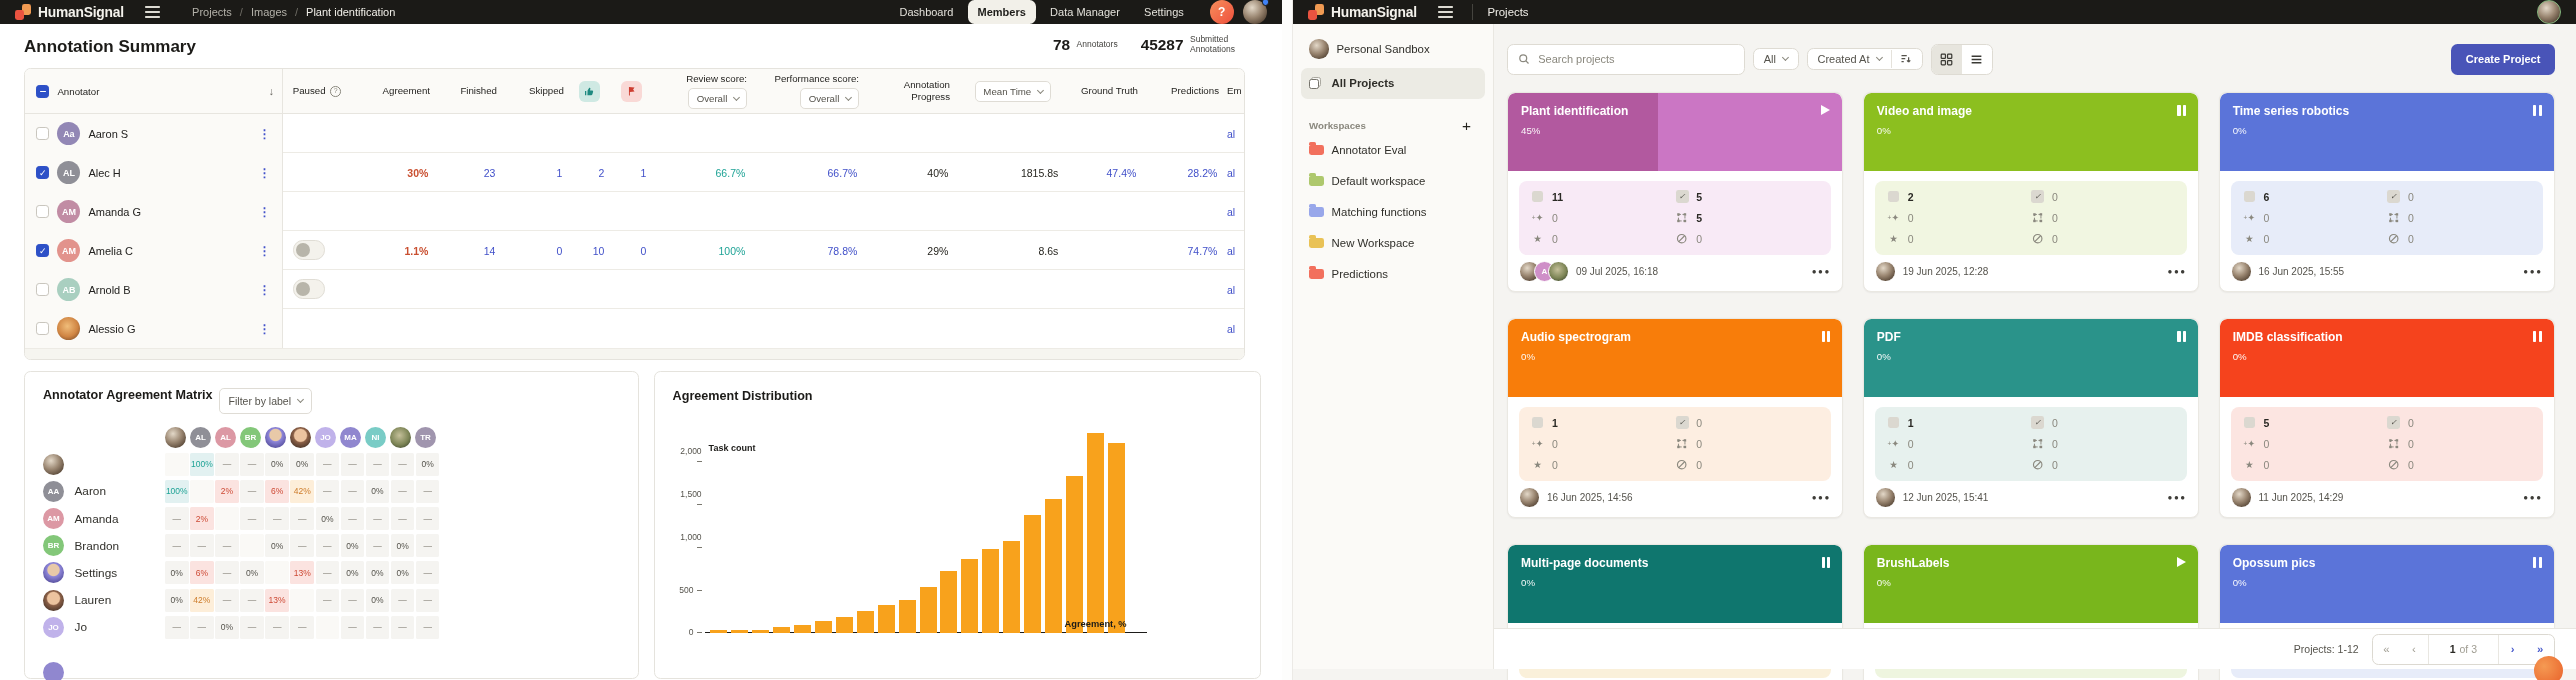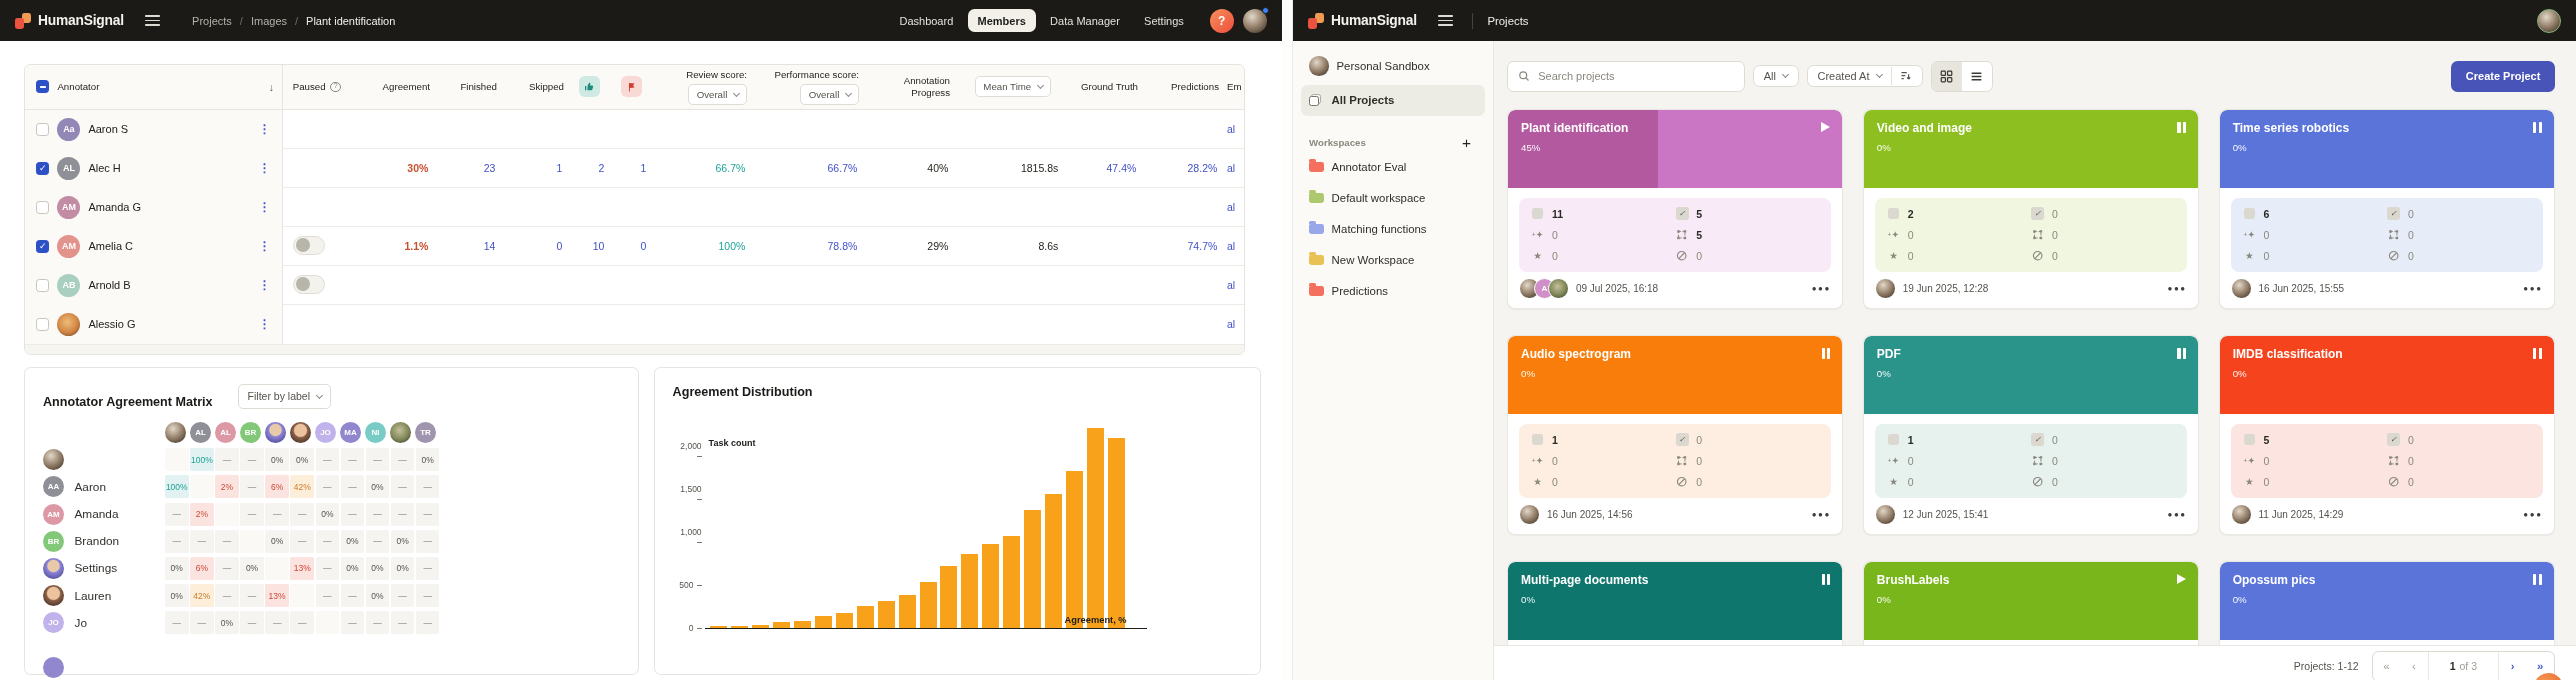--- a/index.html
+++ b/index.html
@@ -1,20 +1,20 @@
 <!DOCTYPE html>
 <html style="font-size:13px"><head>
 <meta charset="utf-8">
 <style>
   html,body{margin:0;padding:0;background:#fff;}
   *{box-sizing:border-box;}
   .stage{position:relative;width:2576px;height:680px;overflow:hidden;background:#fff;
          font-family:"Liberation Sans",sans-serif;color:#26251f;}
   
-  .topnav{height:41px;background:#1b1a17;display:flex;align-items:center;padding:0 14.6px;gap:9.7px;color:#e8e6e0;}
+  .topnav{height:24px;background:#1b1a17;display:flex;align-items:center;padding:0 14.6px;gap:9.7px;color:#e8e6e0;}
   .brand{display:flex;align-items:center;gap:7.3px;}
   .logo{position:relative;width:16px;height:16px;display:inline-block;}
   .logo .sq1{position:absolute;right:0;top:0;width:9px;height:10.5px;background:#f09a52;border-radius:2.4px;}
   .logo .sq2{position:absolute;left:0;bottom:0;width:9px;height:10.5px;background:#ea5340;border-radius:2.4px;}
   .brand-name{font-size:13.8px;font-weight:700;color:#f4f2ec;letter-spacing:-0.2px;}
   .hamburger{background:none;border:none;display:flex;flex-direction:column;gap:3.2px;padding:4.9px;margin-left:6.5px;cursor:pointer;}
   .hamburger i{display:block;width:14.6px;height:1.6px;background:#dddbd3;border-radius:0.8px;}
   .crumbs{display:flex;align-items:center;gap:8px;margin-left:18px;font-size:11px;}
   .crumb{color:#b3b1a9;} .crumb.current{color:#f1efe9;} .crumb-sep{color:#6f6d66;}
   .navlinks{margin-left:auto;display:flex;align-items:center;gap:4.9px;}
@@ -74,21 +74,21 @@
   .toggle{display:inline-block;width:32px;height:19.5px;border-radius:9.7px;background:#f4f2ec;border:0.8px solid #e0ddd5;position:relative;cursor:pointer;}
   .toggle .knob{position:absolute;left:2.4px;top:1.6px;width:13.8px;height:13.8px;border-radius:50%;background:#b8b5aa;}
   .cell.num{text-align:right;padding-right:9.7px;}
   .c-red{color:#c94f30;font-weight:bold;} .c-blue{color:#4150c9;} .c-teal{color:#1fa396;} .c-dark{color:#26251f;}
   .email-cell{color:#4150c9;overflow:hidden;white-space:nowrap;cursor:pointer;}
   .table-foot{height:10.5px;background:#f6f5f0;border-top:0.8px solid #edebe5;}
   
   .bottom-cards{display:flex;gap:14.6px;margin-top:11.4px;}
   .panel-card{border:0.8px solid #e5e3dd;border-radius:6.5px;background:#fff;}
   .matrix-card{width:615px;height:308px;padding:16px 18px;}
-  .mx-titlerow{display:flex;align-items:flex-end;gap:25px;}
+  .mx-titlerow{display:flex;align-items:flex-start;gap:6px;}
   .mx-title,.ch-title{font-size:12.6px;font-weight:700;color:#1c1b18;}
   .m-grid{margin-top:11.4px;}
   .m-row{display:flex;align-items:center;height:24px;margin-bottom:3.2px;}
   .m-label{width:122px;display:flex;align-items:center;gap:10.5px;}
   .m-name{font-size:11.8px;color:#32312c;}
   .m-cell{width:23.5px;height:23px;margin-right:1.6px;display:flex;align-items:center;justify-content:center;font-size:8.5px;border-radius:1.6px;background:#f5f4f1;}
   .m-colhead{width:25px;display:flex;justify-content:flex-start;}
   .m-diag{background:#faf9f6;}
   .m-teal{background:#e2f1f1;color:#1fa396;}
   .m-red{background:#fbe3e0;color:#cd4934;}
@@ -189,20 +189,33 @@
           <button class="nav-link">Data Manager</button>
           <button class="nav-link">Settings</button>
         </div>
       <button class="help-bubble">?</button>
       <span class="avatar nav-avatar av-photo-opossum">
           <i class="dot"></i>
         </span>
     </header>
 
     <div class="left-content">
+      <div class="summary-head">
+        <h1>Annotation Summary</h1>
+        <div class="stats" id="summary-stats">
+            <div class="stat">
+              <span class="stat-value">78</span>
+              <span class="stat-label">Annotators</span>
+            </div>
+            <div class="stat">
+              <span class="stat-value">45287</span>
+              <span class="stat-label">Submitted Annotations</span>
+            </div>
+          </div>
+      </div>
 
       <div class="table-card">
         <div class="trow thead">
           <div class="th-annotator">
             <span class="checkbox indet">
                 <i></i>
               </span>
             <span>Annotator</span>
             <span class="sort-arrow">↓</span>
           </div>

